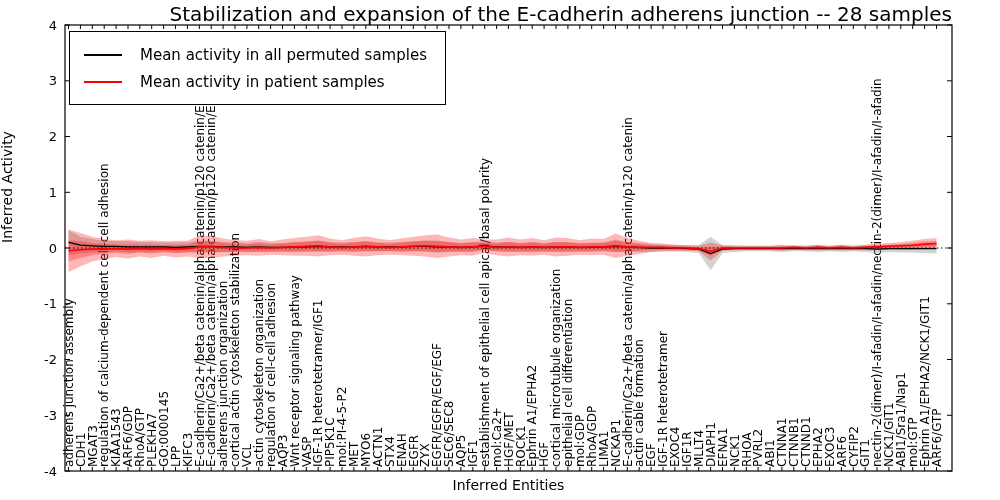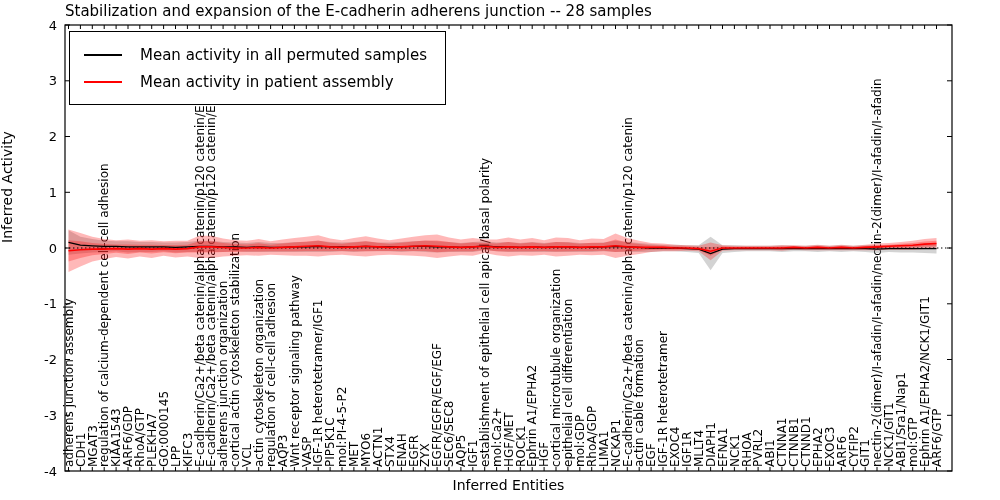--- a/index.html
+++ b/index.html
@@ -1,20 +1,20 @@
 <!DOCTYPE html>
 <html><head>
 <meta charset="utf-8">
 <style>
   html,body{margin:0;padding:0;background:#fff;}
   .fig{position:relative;width:1000px;height:500px;background:#fff;
        font-family:"DejaVu Sans","Liberation Sans",sans-serif;overflow:hidden;}
   .fig svg{position:absolute;left:0;top:0;}
-  .title{position:absolute;left:65px;width:887px;top:2px;text-align:left;
-         font-size:15px;color:#000;white-space:nowrap;}
+  .title{position:absolute;left:65px;width:887px;top:2px;text-align:right;
+         font-size:20px;color:#000;white-space:nowrap;}
   .xlabel{position:absolute;left:65px;width:887px;top:477px;text-align:center;
           font-size:14px;color:#000;}
   .ylabel{position:absolute;left:-62px;top:178px;width:140px;height:18px;text-align:center;
           font-size:14px;color:#000;transform:rotate(-90deg);transform-origin:50% 50%;}
   .legend{position:absolute;left:69px;top:31px;border:1px solid #000;background:#fff;
           padding:9px 18px 9px 14px;font-size:15px;color:#000;}
   .lrow{display:flex;align-items:center;height:27px;white-space:nowrap;}
   .swatch{display:inline-block;width:38px;height:0;border-top:2px solid #000;margin-right:18px;}
 </style>
 </head>
@@ -288,16 +288,16 @@
   <div class="title">Stabilization and expansion of the E-cadherin adherens junction -- 28 samples</div>
   <div class="ylabel">Inferred Activity</div>
   <div class="xlabel">Inferred Entities</div>
   <div class="legend">
     <div class="lrow">
       <span class="swatch" style="border-top-color: rgb(0, 0, 0);"></span>
       <span>Mean activity in all permuted samples</span>
     </div>
     <div class="lrow">
       <span class="swatch" style="border-top-color: rgb(255, 0, 0);"></span>
-      <span>Mean activity in patient assembly</span>
+      <span>Mean activity in patient samples</span>
     </div>
   </div>
 </div>
 
 </body></html>

